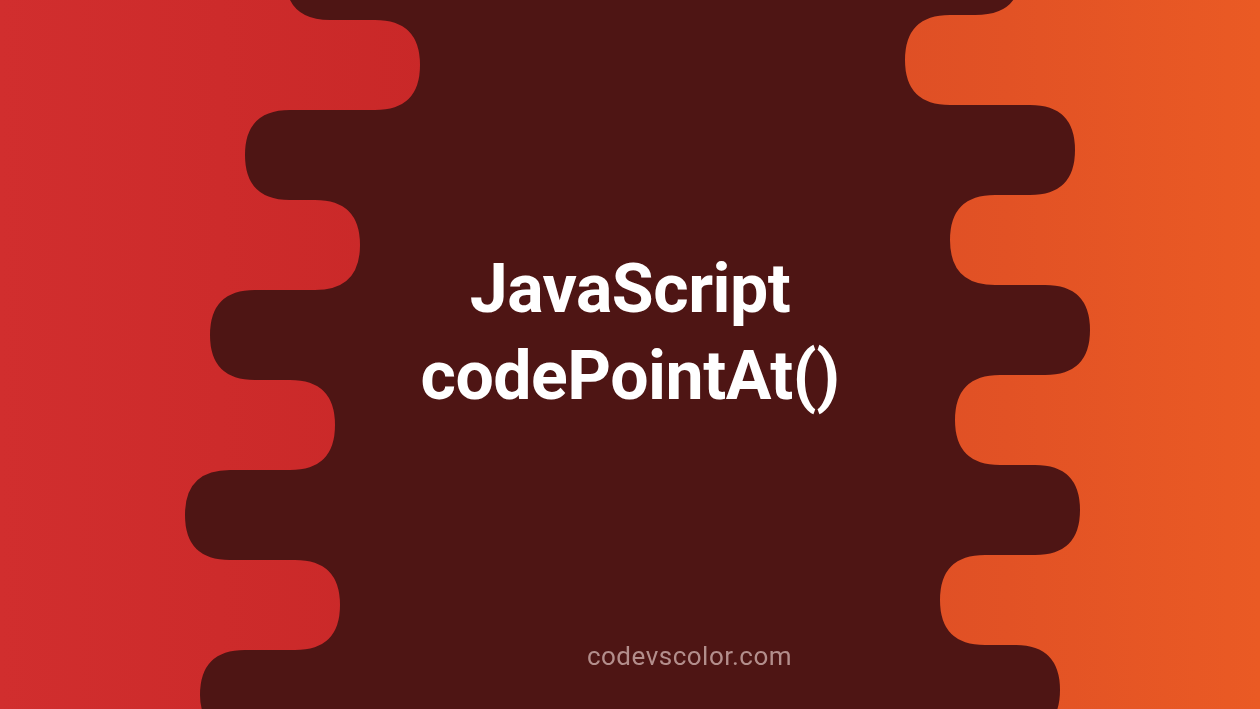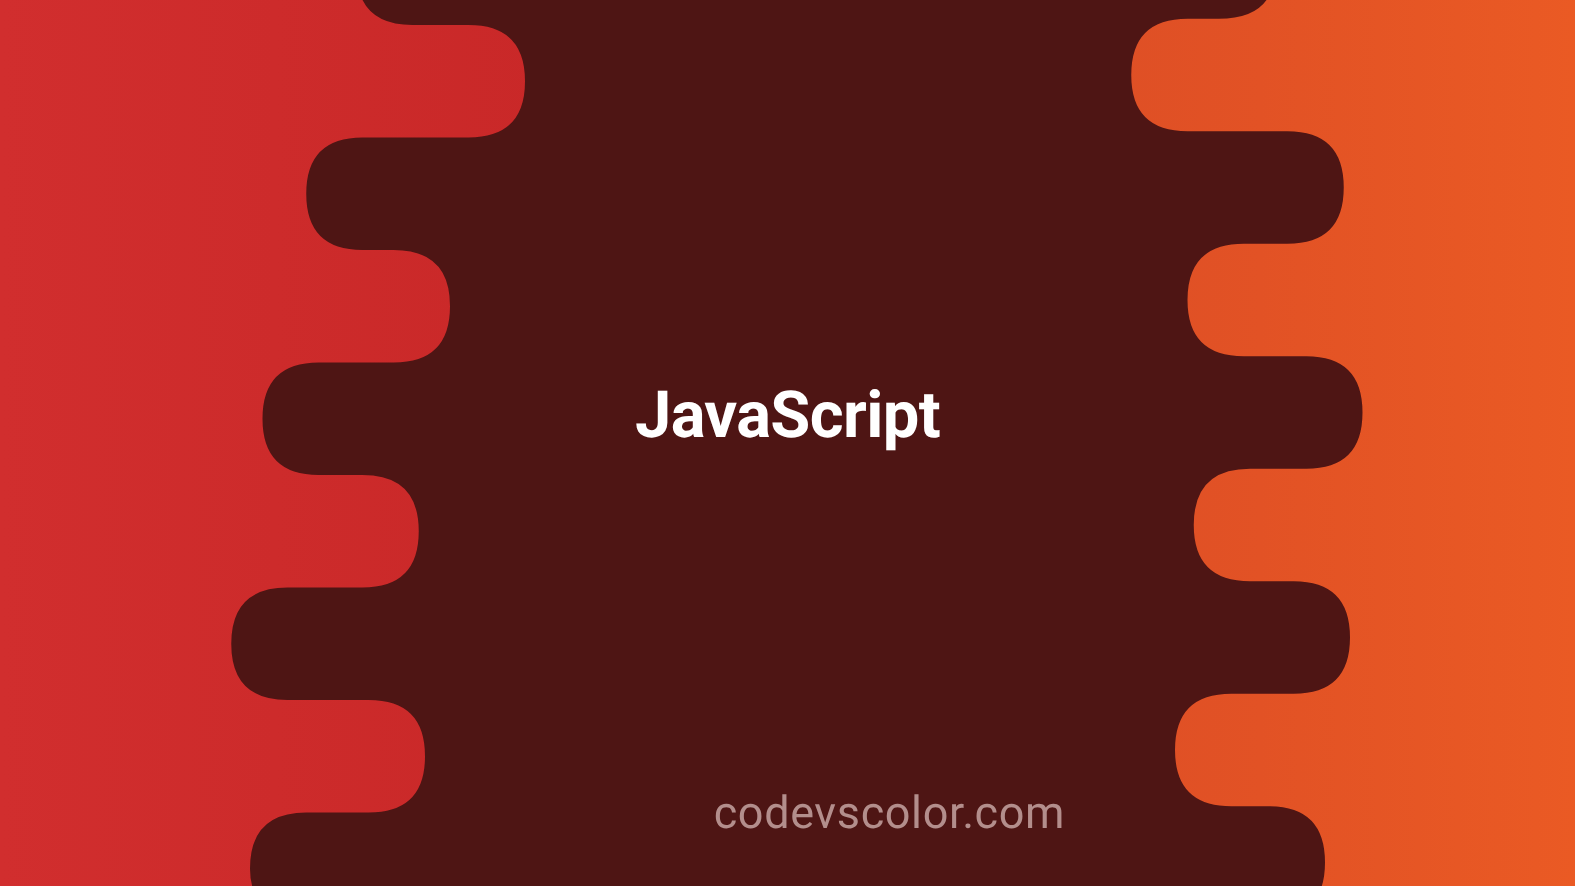--- a/index.html
+++ b/index.html
@@ -31,34 +31,34 @@
   }
   .blob-center svg { width: 100%; height: 100%; display: block; }
   .title {
     position: absolute;
     z-index: 3;
     left: 50%;
     top: 47%;
     transform: translate(-50%, -50%);
     color: #ffffff;
     font-weight: 700;
-    font-size: 52px;
+    font-size: 68px;
     line-height: 1.28;
     text-align: center;
     letter-spacing: -0.5px;
     width: 900px;
   }
   .watermark {
     position: absolute;
     z-index: 3;
     left: 50%;
     bottom: 38px;
     transform: translateX(-21%);
     color: #b38e8c;
-    font-size: 36px;
+    font-size: 26px;
     letter-spacing: 0.5px;
     font-weight: 400;
   }
 </style>
 </head>
 <body>
 
 <div class="bg-left"></div>
 <div class="bg-right"></div>
 
@@ -117,15 +117,16 @@
       Q 790 40 835 40
       L 860 40
       Q 905 40 905 0
       Z
     "></path>
   </svg>
 </div>
 
 <div class="title">
   <div>JavaScript</div>
+  <div>codePointAt()</div>
 </div>
 
 <div class="watermark">codevscolor.com</div>
 
 </body></html>

